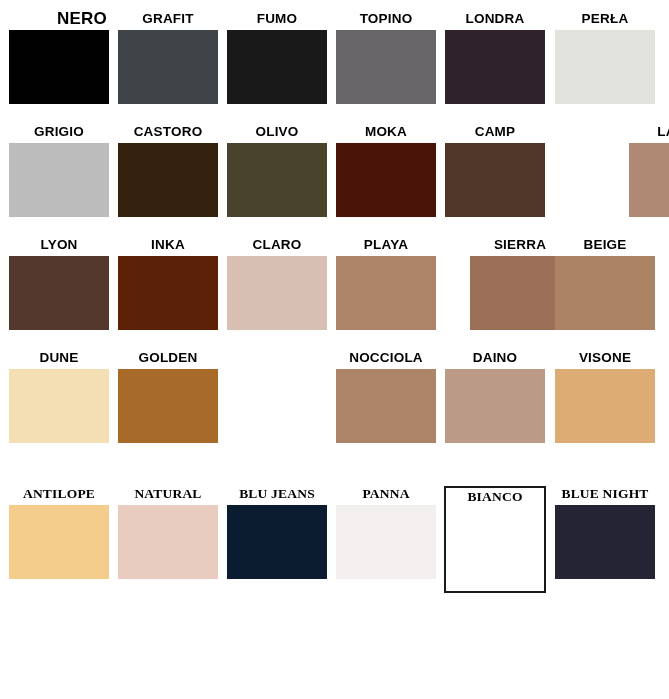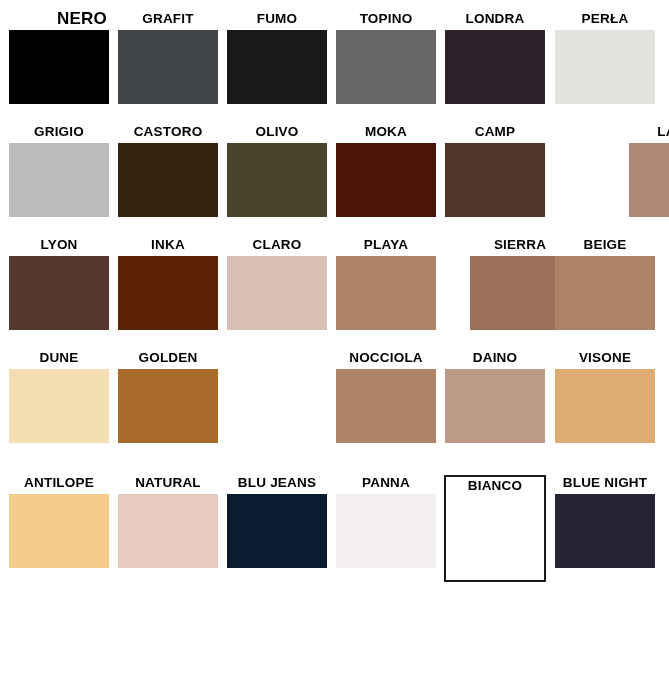--- a/index.html
+++ b/index.html
@@ -177,21 +177,21 @@
       </div>
       <div class="swatch-cell" style="left: 445px;">
         <div class="swatch-label">DAINO</div>
         <div class="swatch-chip" style="background: rgb(188, 154, 136);"></div>
       </div>
       <div class="swatch-cell" style="left: 555px;">
         <div class="swatch-label">VISONE</div>
         <div class="swatch-chip" style="background: rgb(220, 172, 116);"></div>
       </div>
     </div>
-    <div class="swatch-row" style="top: 474px;">
+    <div class="swatch-row" style="top: 485px; font-family: Liberation Serif, serif;">
       <div class="swatch-cell" style="left: 9px;">
         <div class="swatch-label">ANTILOPE</div>
         <div class="swatch-chip" style="background: rgb(244, 204, 140);"></div>
       </div>
       <div class="swatch-cell" style="left: 118px;">
         <div class="swatch-label">NATURAL</div>
         <div class="swatch-chip" style="background: rgb(232, 204, 192);"></div>
       </div>
       <div class="swatch-cell" style="left: 227px;">
         <div class="swatch-label">BLU JEANS</div>

